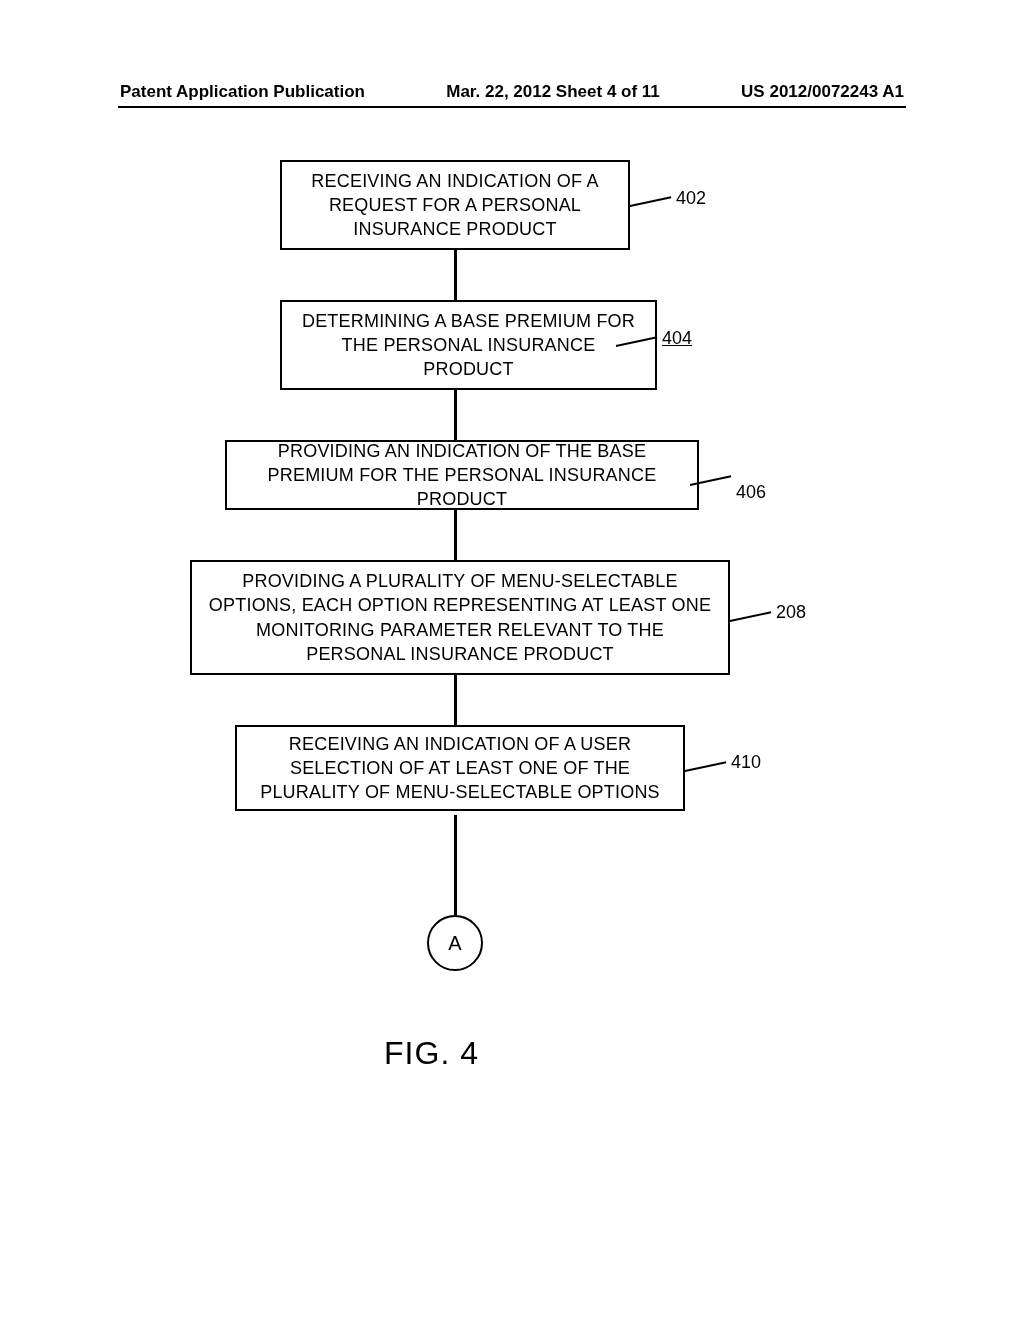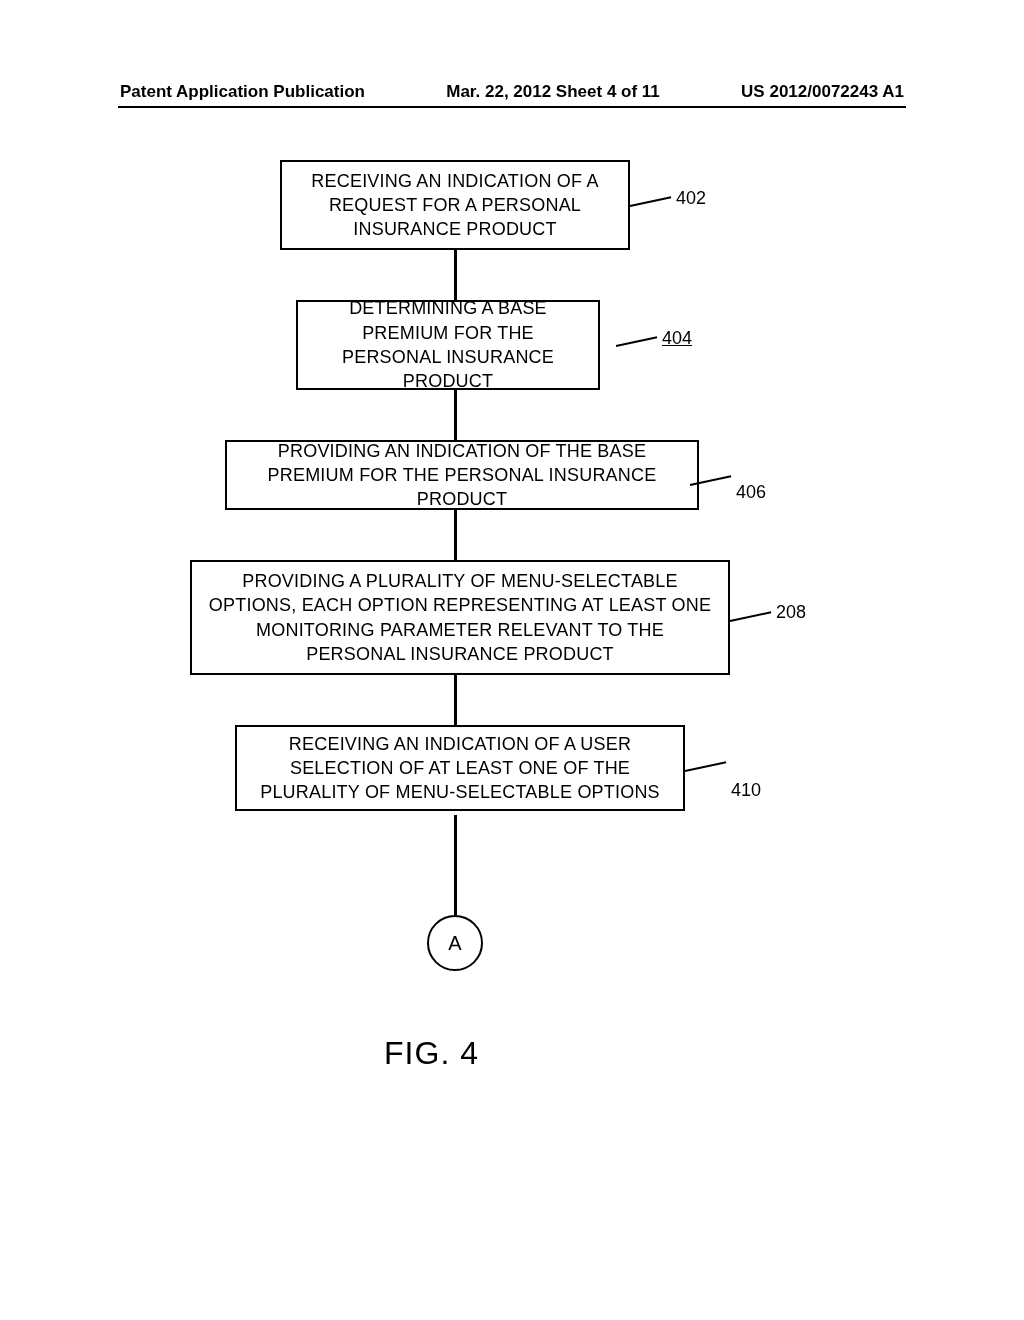--- a/index.html
+++ b/index.html
@@ -45,21 +45,21 @@
     line-height: 1.35;
     display: flex;
     align-items: center;
     justify-content: center;
     padding: 8px 14px;
     letter-spacing: 0.2px;
     font-stretch: condensed;
   }
   
   .b1 { left: 280px; top: 10px;  width: 350px; height: 90px; }
-  .b2 { left: 296px; top: 150px; width: 304px; height: 90px; }
+  .b2 { left: 280px; top: 150px; width: 377px; height: 90px; }
   .b3 { left: 225px; top: 290px; width: 474px; height: 70px; }
   .b4 { left: 190px; top: 410px; width: 540px; height: 115px; }
   .b5 { left: 235px; top: 575px; width: 450px; height: 86px; }
 
   .conn {
     position: absolute;
     width: 2.5px;
     background: #000;
     left: 454px;
   }
@@ -97,21 +97,21 @@
   .lead1 { left: 630px; top: 55px;  width: 42px; transform: rotate(-12deg); }
   .lead2 { left: 616px; top: 195px; width: 42px; transform: rotate(-12deg); }
   .lead3 { left: 690px; top: 334px; width: 42px; transform: rotate(-12deg); }
   .lead4 { left: 730px; top: 470px; width: 42px; transform: rotate(-12deg); }
   .lead5 { left: 685px; top: 620px; width: 42px; transform: rotate(-12deg); }
 
   .lbl1 { left: 676px; top: 38px; }
   .lbl2 { left: 662px; top: 178px; text-decoration: underline; }
   .lbl3 { left: 736px; top: 316px; margin-top: 16px; }
   .lbl4 { left: 776px; top: 452px; }
-  .lbl5 { left: 731px; top: 602px; margin-top: 28px; }
+  .lbl5 { left: 731px; top: 602px; }
 
   .figcap {
     position: absolute;
     top: 1035px;
     left: 0;
     width: 863px;
     text-align: center;
     font-size: 32px;
     letter-spacing: 1px;
   }

